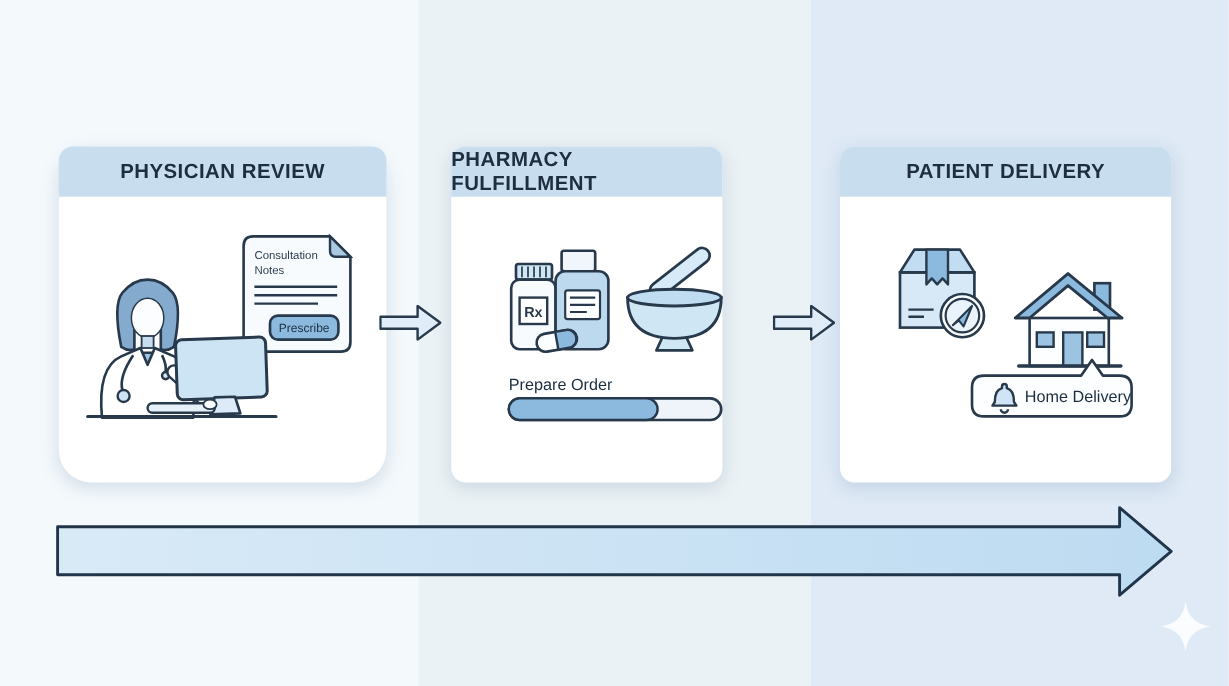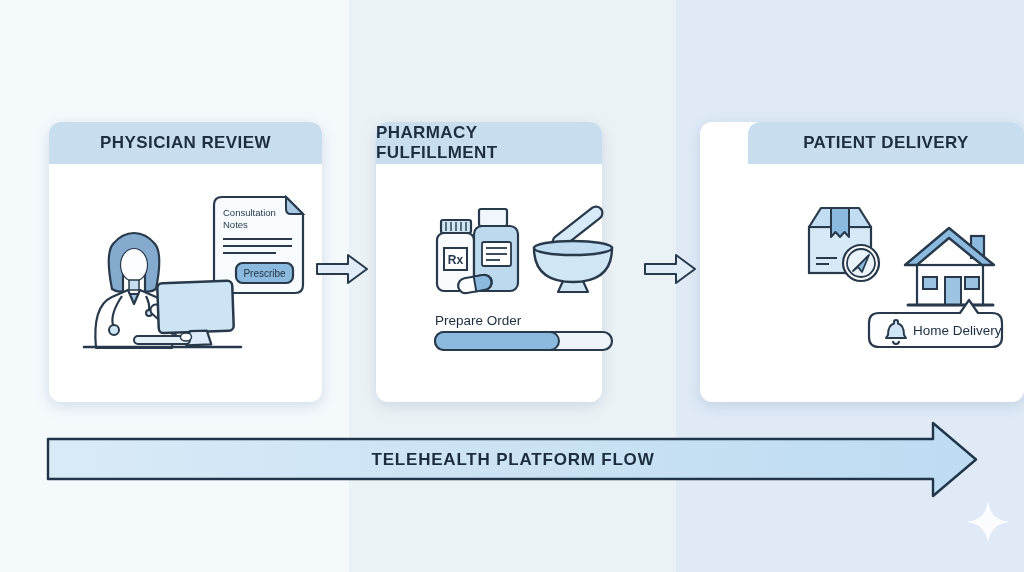--- a/index.html
+++ b/index.html
@@ -9,29 +9,29 @@
   }
   .band{position:absolute;top:0;height:572px;}
   .band-left{left:0;width:349px;background:#f4f9fc;}
   .band-mid{left:349px;width:327px;background:#ebf2f5;}
   .band-right{left:676px;width:348px;background:#dfeaf6;}
 
   .panel{
     position:absolute;top:122px;height:280px;background:#ffffff;
     border-radius:12px;box-shadow:0 4px 14px rgba(110,140,170,.25);
   }
-  .panel-1{left:49px;width:273px;}
+  .panel-1{left:49px;width:273px;border-radius:27px;}
   .panel-2{left:376px;width:226px;}
-  .panel-3{left:700px;width:276px;padding-left:48px;}
+  .panel-3{left:700px;width:276px;}
   .panel-header{
     height:42px;background:#c8deef;border-radius:12px 12px 0 0;
     display:flex;align-items:center;justify-content:center;
     font-size:17px;font-weight:bold;letter-spacing:.4px;color:#1d2e40;
   }
-  .panel-body{position:relative;height:238px;margin-left:11px;}
+  .panel-body{position:relative;height:238px;}
   svg.illu{position:absolute;left:0;top:0;display:block;}
   svg text{font-family:"Liberation Sans",sans-serif;}
 
   .connector{position:absolute;}
   .connector-1{left:316px;top:254px;}
   .connector-2{left:644px;top:254px;}
 
   .flow-arrow{position:absolute;left:46px;top:420px;}
   .flow-label{
     position:absolute;left:46px;top:420px;width:934px;height:79px;
@@ -192,19 +192,18 @@
 
   <svg class="flow-arrow" width="934" height="82" viewBox="0 0 934 82">
     <defs>
       <linearGradient id="flowGrad" x1="0" y1="0" x2="1" y2="0">
         <stop offset="0" stop-color="#d9eaf7"></stop>
         <stop offset="1" stop-color="#bddbf1"></stop>
       </linearGradient>
     </defs>
     <polygon points="2,19 887,19 887,3 930,39.5 887,76 887,59 2,59" fill="url(#flowGrad)" stroke="#203549" stroke-width="2.4" stroke-linejoin="round"></polygon>
   </svg>
-  <div class="flow-label">TELEHEALTH PLATFORM FLOW</div>
 
   <svg class="sparkle" width="44" height="44" viewBox="0 0 44 44">
     <path d="M22,1 C24,14 30,20 43,22 C30,24 24,30 22,43 C20,30 14,24 1,22 C14,20 20,14 22,1 Z" fill="#ffffff" opacity="0.85"></path>
   </svg>
 
 </div>
 
 </body></html>

